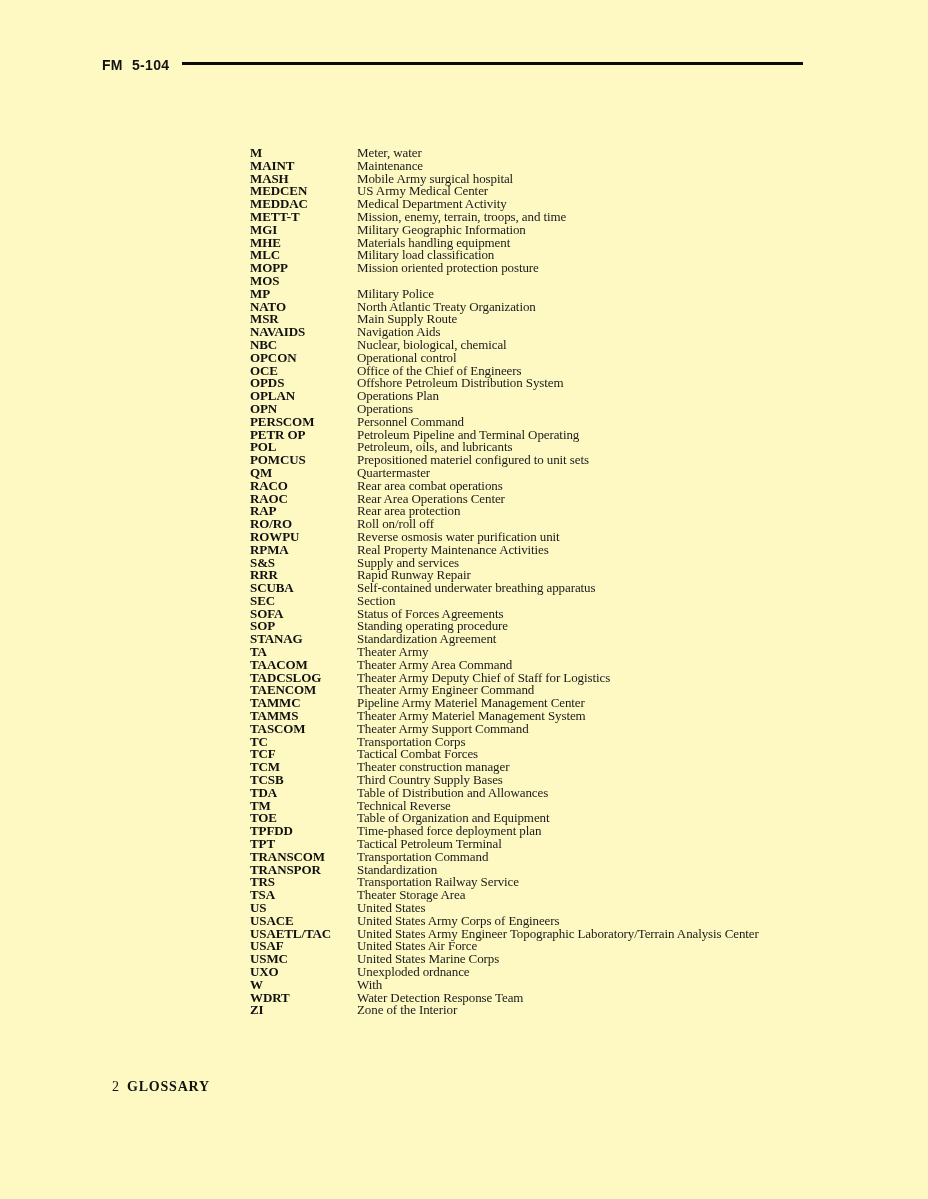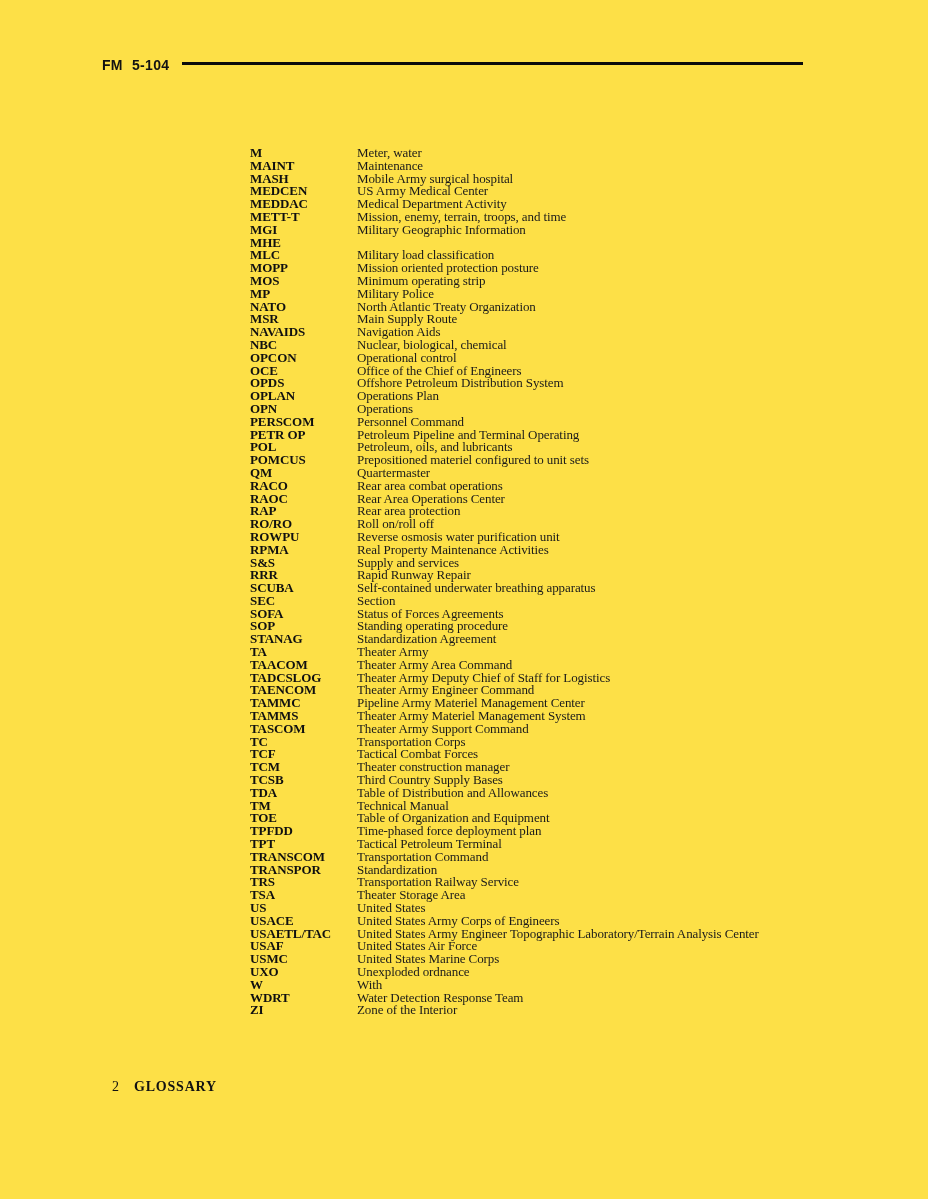--- a/index.html
+++ b/index.html
@@ -1,20 +1,20 @@
 <!DOCTYPE html>
 <html><head>
 <meta charset="utf-8">
 <style>
   html, body { margin: 0; padding: 0; background: #ffffff; }
   .page {
     position: relative;
     width: 928px;
     height: 1199px;
-    background: #fde047;
+    background: #fef9c3;
     color: #161616;
     font-family: "Liberation Serif", "DejaVu Serif", serif;
     overflow: hidden;
   }
   .page-header-text {
     position: absolute;
     left: 102px;
     top: 57px;
     font-family: "Liberation Sans", "DejaVu Sans", sans-serif;
     font-weight: 700;
@@ -59,21 +59,21 @@
     position: absolute;
     left: 112px;
     top: 1079px;
     font-size: 14px;
     color: #121212;
     white-space: nowrap;
   }
   .footer-label {
     font-weight: 700;
     letter-spacing: 0.8px;
-    margin-left: 15px;
+    margin-left: 8px;
   }
 </style>
 </head>
 <body>
 
 <div class="page">
 
   <div class="page-header-text">FM 5-104</div>
 
   <div class="header-rule"></div>
@@ -102,32 +102,32 @@
       <div class="entry">
         <span class="abbr">METT-T</span>
         <span class="def">Mission, enemy, terrain, troops, and time</span>
       </div>
       <div class="entry">
         <span class="abbr">MGI</span>
         <span class="def">Military Geographic Information</span>
       </div>
       <div class="entry">
         <span class="abbr">MHE</span>
+        <span class="def">Materials handling equipment</span>
       </div>
       <div class="entry">
         <span class="abbr">MLC</span>
         <span class="def">Military load classification</span>
       </div>
       <div class="entry">
         <span class="abbr">MOPP</span>
         <span class="def">Mission oriented protection posture</span>
       </div>
       <div class="entry">
         <span class="abbr">MOS</span>
-        <span class="def">Minimum operating strip</span>
       </div>
       <div class="entry">
         <span class="abbr">MP</span>
         <span class="def">Military Police</span>
       </div>
       <div class="entry">
         <span class="abbr">NATO</span>
         <span class="def">North Atlantic Treaty Organization</span>
       </div>
       <div class="entry">
@@ -277,21 +277,21 @@
       <div class="entry">
         <span class="abbr">TCSB</span>
         <span class="def">Third Country Supply Bases</span>
       </div>
       <div class="entry">
         <span class="abbr">TDA</span>
         <span class="def">Table of Distribution and Allowances</span>
       </div>
       <div class="entry">
         <span class="abbr">TM</span>
-        <span class="def">Technical Manual</span>
+        <span class="def">Technical Reverse</span>
       </div>
       <div class="entry">
         <span class="abbr">TOE</span>
         <span class="def">Table of Organization and Equipment</span>
       </div>
       <div class="entry">
         <span class="abbr">TPFDD</span>
         <span class="def">Time-phased force deployment plan</span>
       </div>
       <div class="entry">

